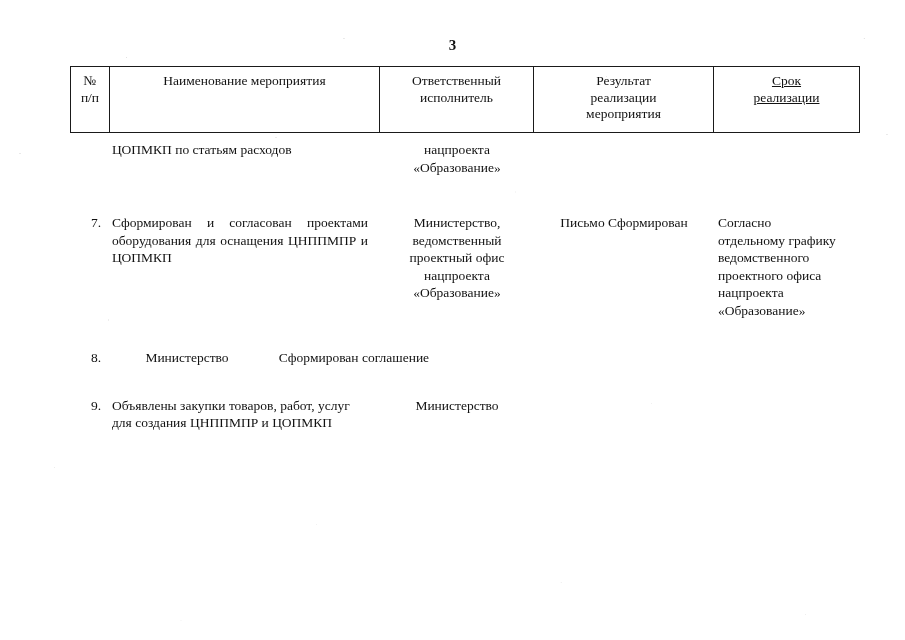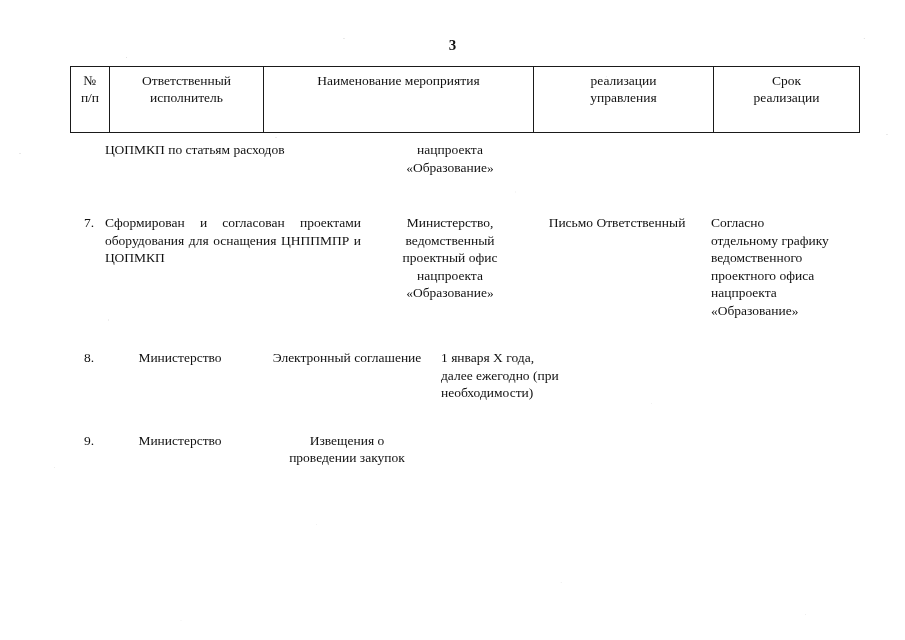--- a/index.html
+++ b/index.html
@@ -74,26 +74,26 @@
     text-align: center;
     font-size: 13.5px;
     line-height: 16.5px;
     border-right: 1.3px solid #1a1a1a;
   }
   #table-header .hcell:last-child { border-right: none; }
   .hc-num   { width: 39px;  }
   .hc-name  { width: 270px; }
   .hc-resp  { width: 154px; }
   .hc-res   { width: 180px; }
-  .hc-term  { width: 145px; }
+  .hc-term  { width: 145px; text-decoration: underline; }
 
   
   #table-body {
     position: absolute;
-    left: 64px;
+    left: 71px;
     top: 141px;
     width: 790px;
   }
   .row {
     display: flex;
     align-items: flex-start;
   }
   .c {
     box-sizing: border-box;
     font-size: 13.5px;
@@ -139,30 +139,31 @@
 
 <div id="page">
 
   <div id="page-number">3</div>
 
   <div id="table-header">
     <div class="hcell hc-num">
       <div>№</div>
       <div>п/п</div>
     </div>
+    <div class="hcell hc-name">
+      <div>Наименование мероприятия</div>
+    </div>
     <div class="hcell hc-resp">
       <div>Ответственный</div>
       <div>исполнитель</div>
     </div>
-    <div class="hcell hc-name">
-      <div>Наименование мероприятия</div>
-    </div>
     <div class="hcell hc-res">
+      <div>Результат</div>
       <div>реализации</div>
-      <div>управления</div>
+      <div>мероприятия</div>
     </div>
     <div class="hcell hc-term">
       <div>Срок</div>
       <div>реализации</div>
     </div>
   </div>
 
   <div id="table-body">
 
     <div class="row">
@@ -172,37 +173,36 @@
       <div class="c c-res"></div>
       <div class="c c-term"></div>
     </div>
 
     <div class="gap-a"></div>
 
     <div class="row">
       <div class="c c-num">7.</div>
       <div class="c c-name">Сформирован и согласован проектами оборудования для оснащения ЦНППМПР и ЦОПМКП</div>
       <div class="c c-resp">Министерство,<br>ведомственный<br>проектный офис<br>нацпроекта<br>«Образование»</div>
-      <div class="c c-res">Письмо Ответственный</div>
+      <div class="c c-res">Письмо Сформирован</div>
       <div class="c c-term">Согласно<br>отдельному графику<br>ведомственного<br>проектного офиса<br>нацпроекта<br>«Образование»</div>
     </div>
 
     <div class="gap-b"></div>
 
     <div class="row">
       <div class="c c-num">8.</div>
       <div class="c c-resp">Министерство</div>
-      <div class="c c-res">Электронный соглашение</div>
-      <div class="c c-term">1 января Х года,<br>далее ежегодно (при<br>необходимости)</div>
+      <div class="c c-res">Сформирован соглашение</div>
     </div>
 
     <div class="gap-c"></div>
 
     <div class="row">
       <div class="c c-num">9.</div>
+      <div class="c c-name cont">Объявлены закупки товаров, работ, услуг для создания ЦНППМПР и ЦОПМКП</div>
       <div class="c c-resp">Министерство</div>
-      <div class="c c-res">Извещения о<br>проведении закупок</div>
     </div>
 
   </div>
 
   <div id="scan-grain"></div>
 </div>
 
 </body></html>

